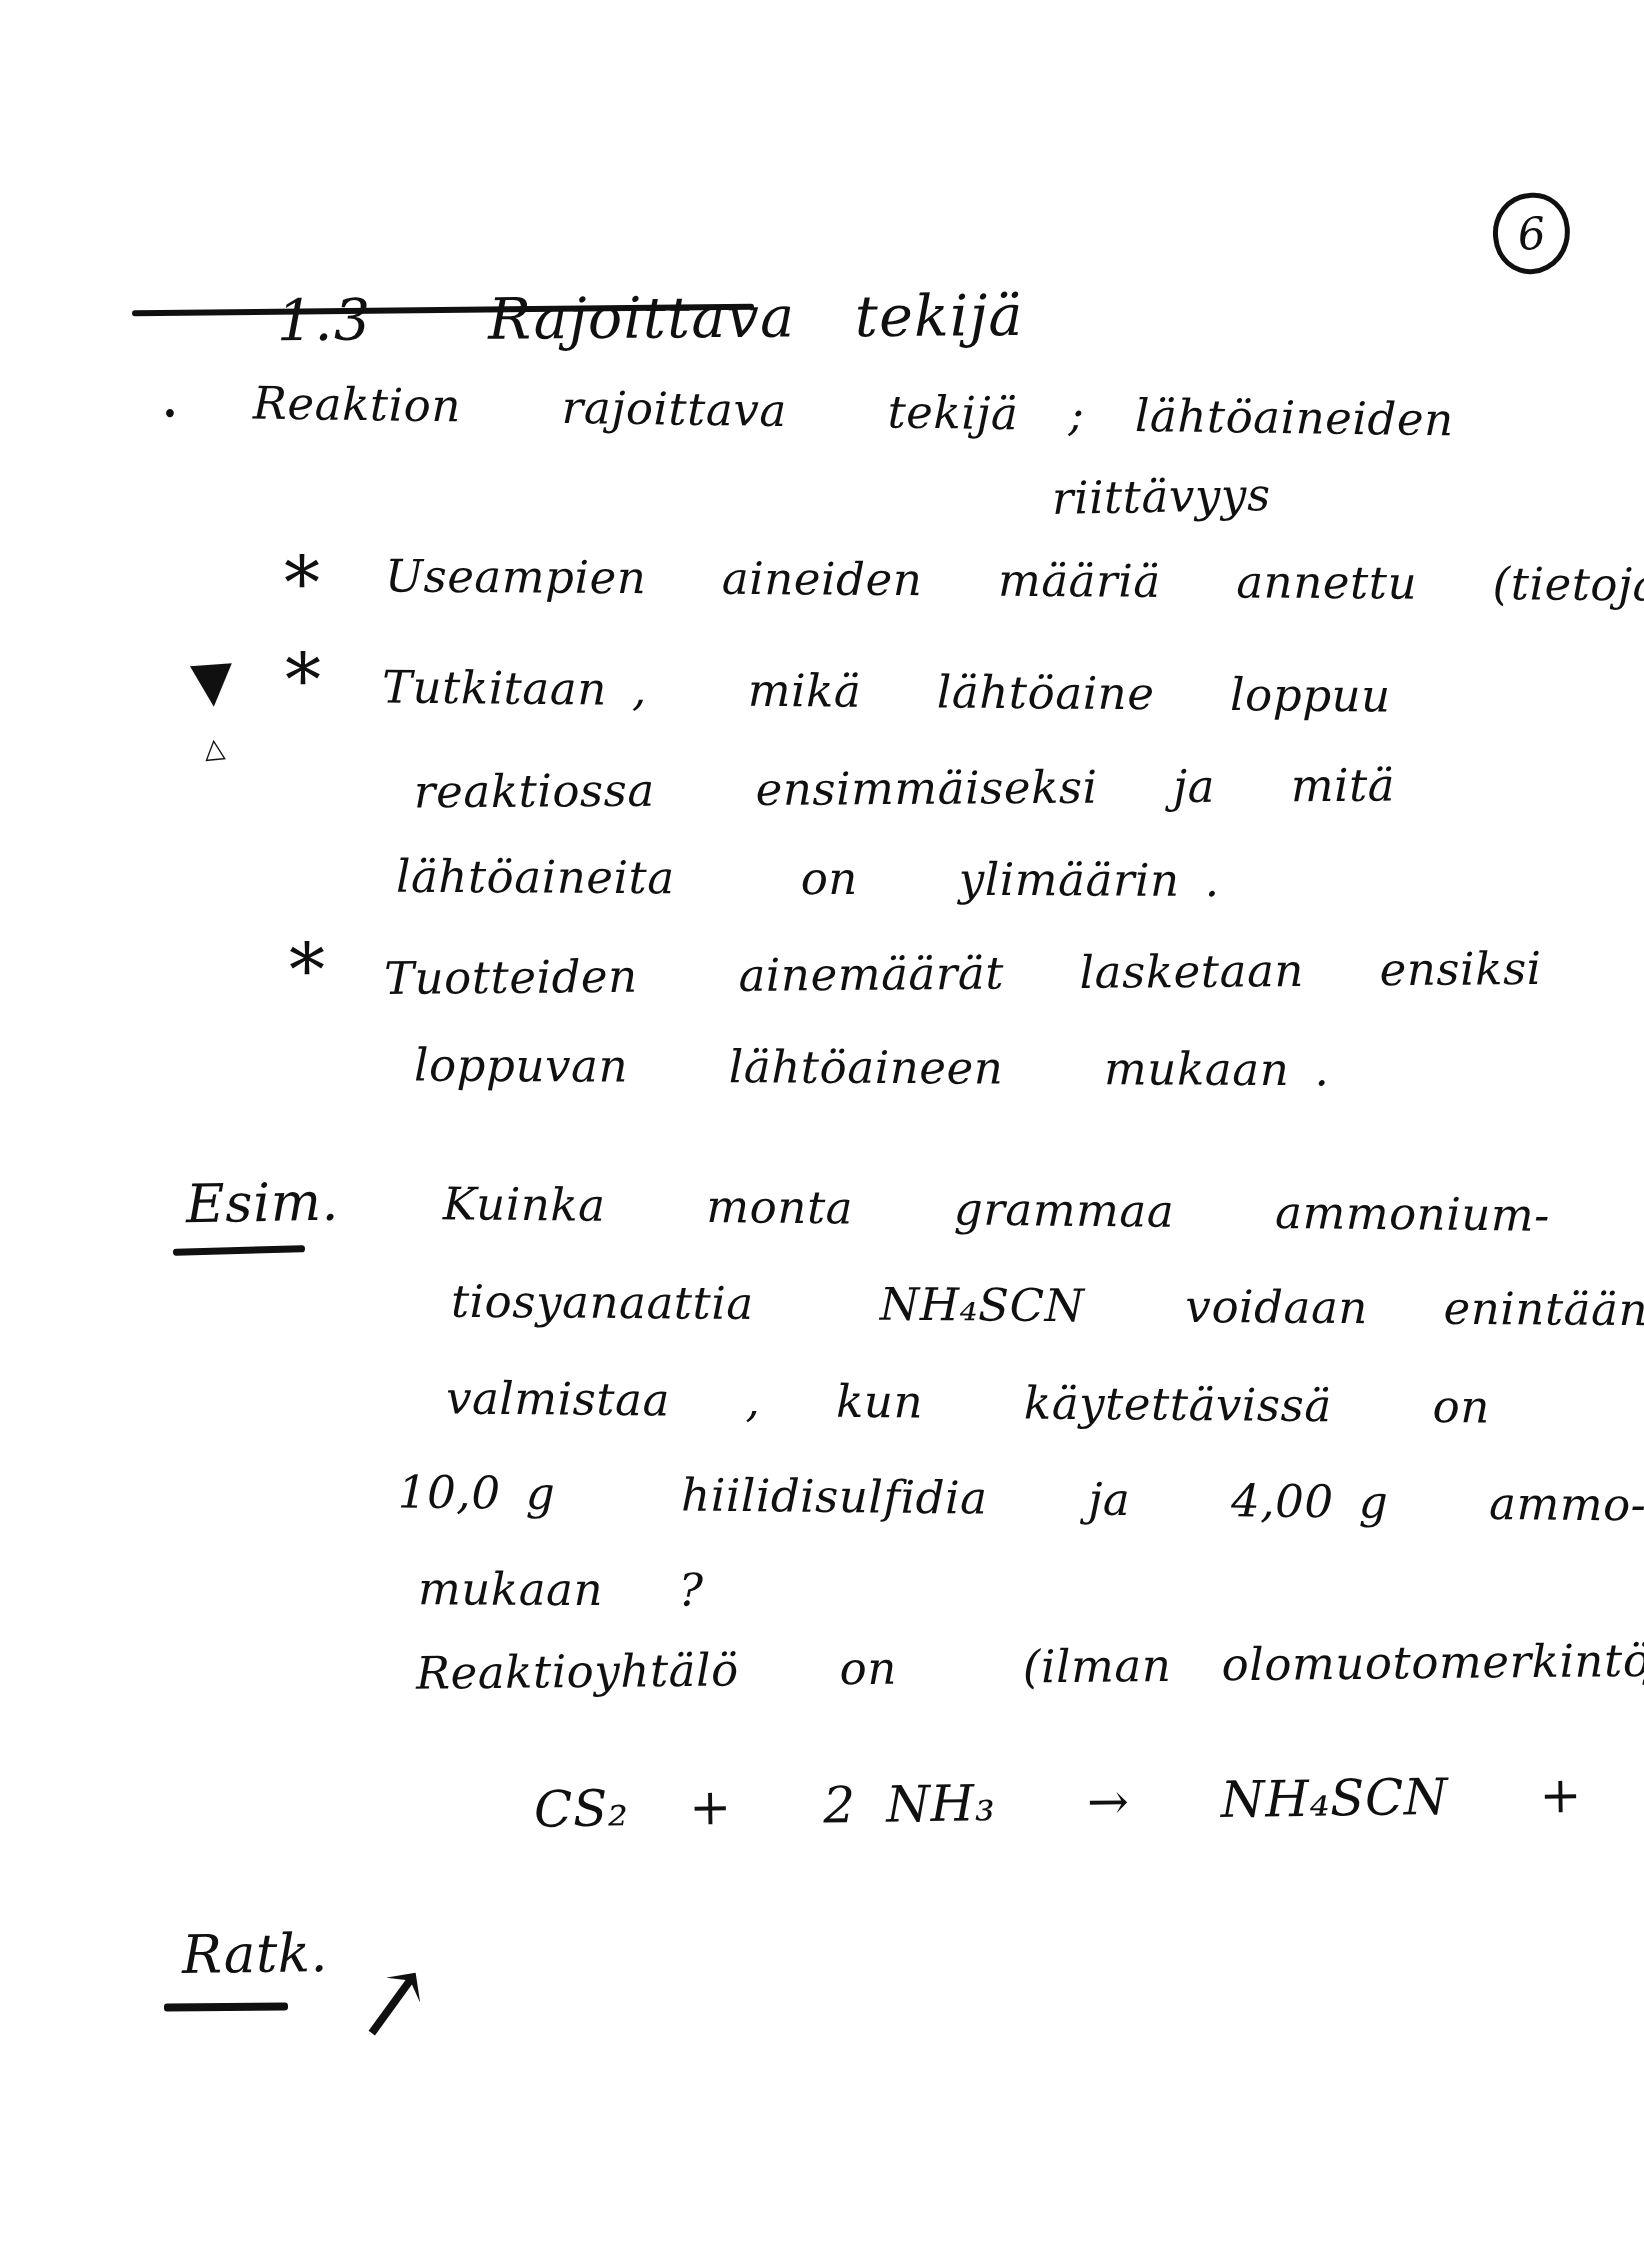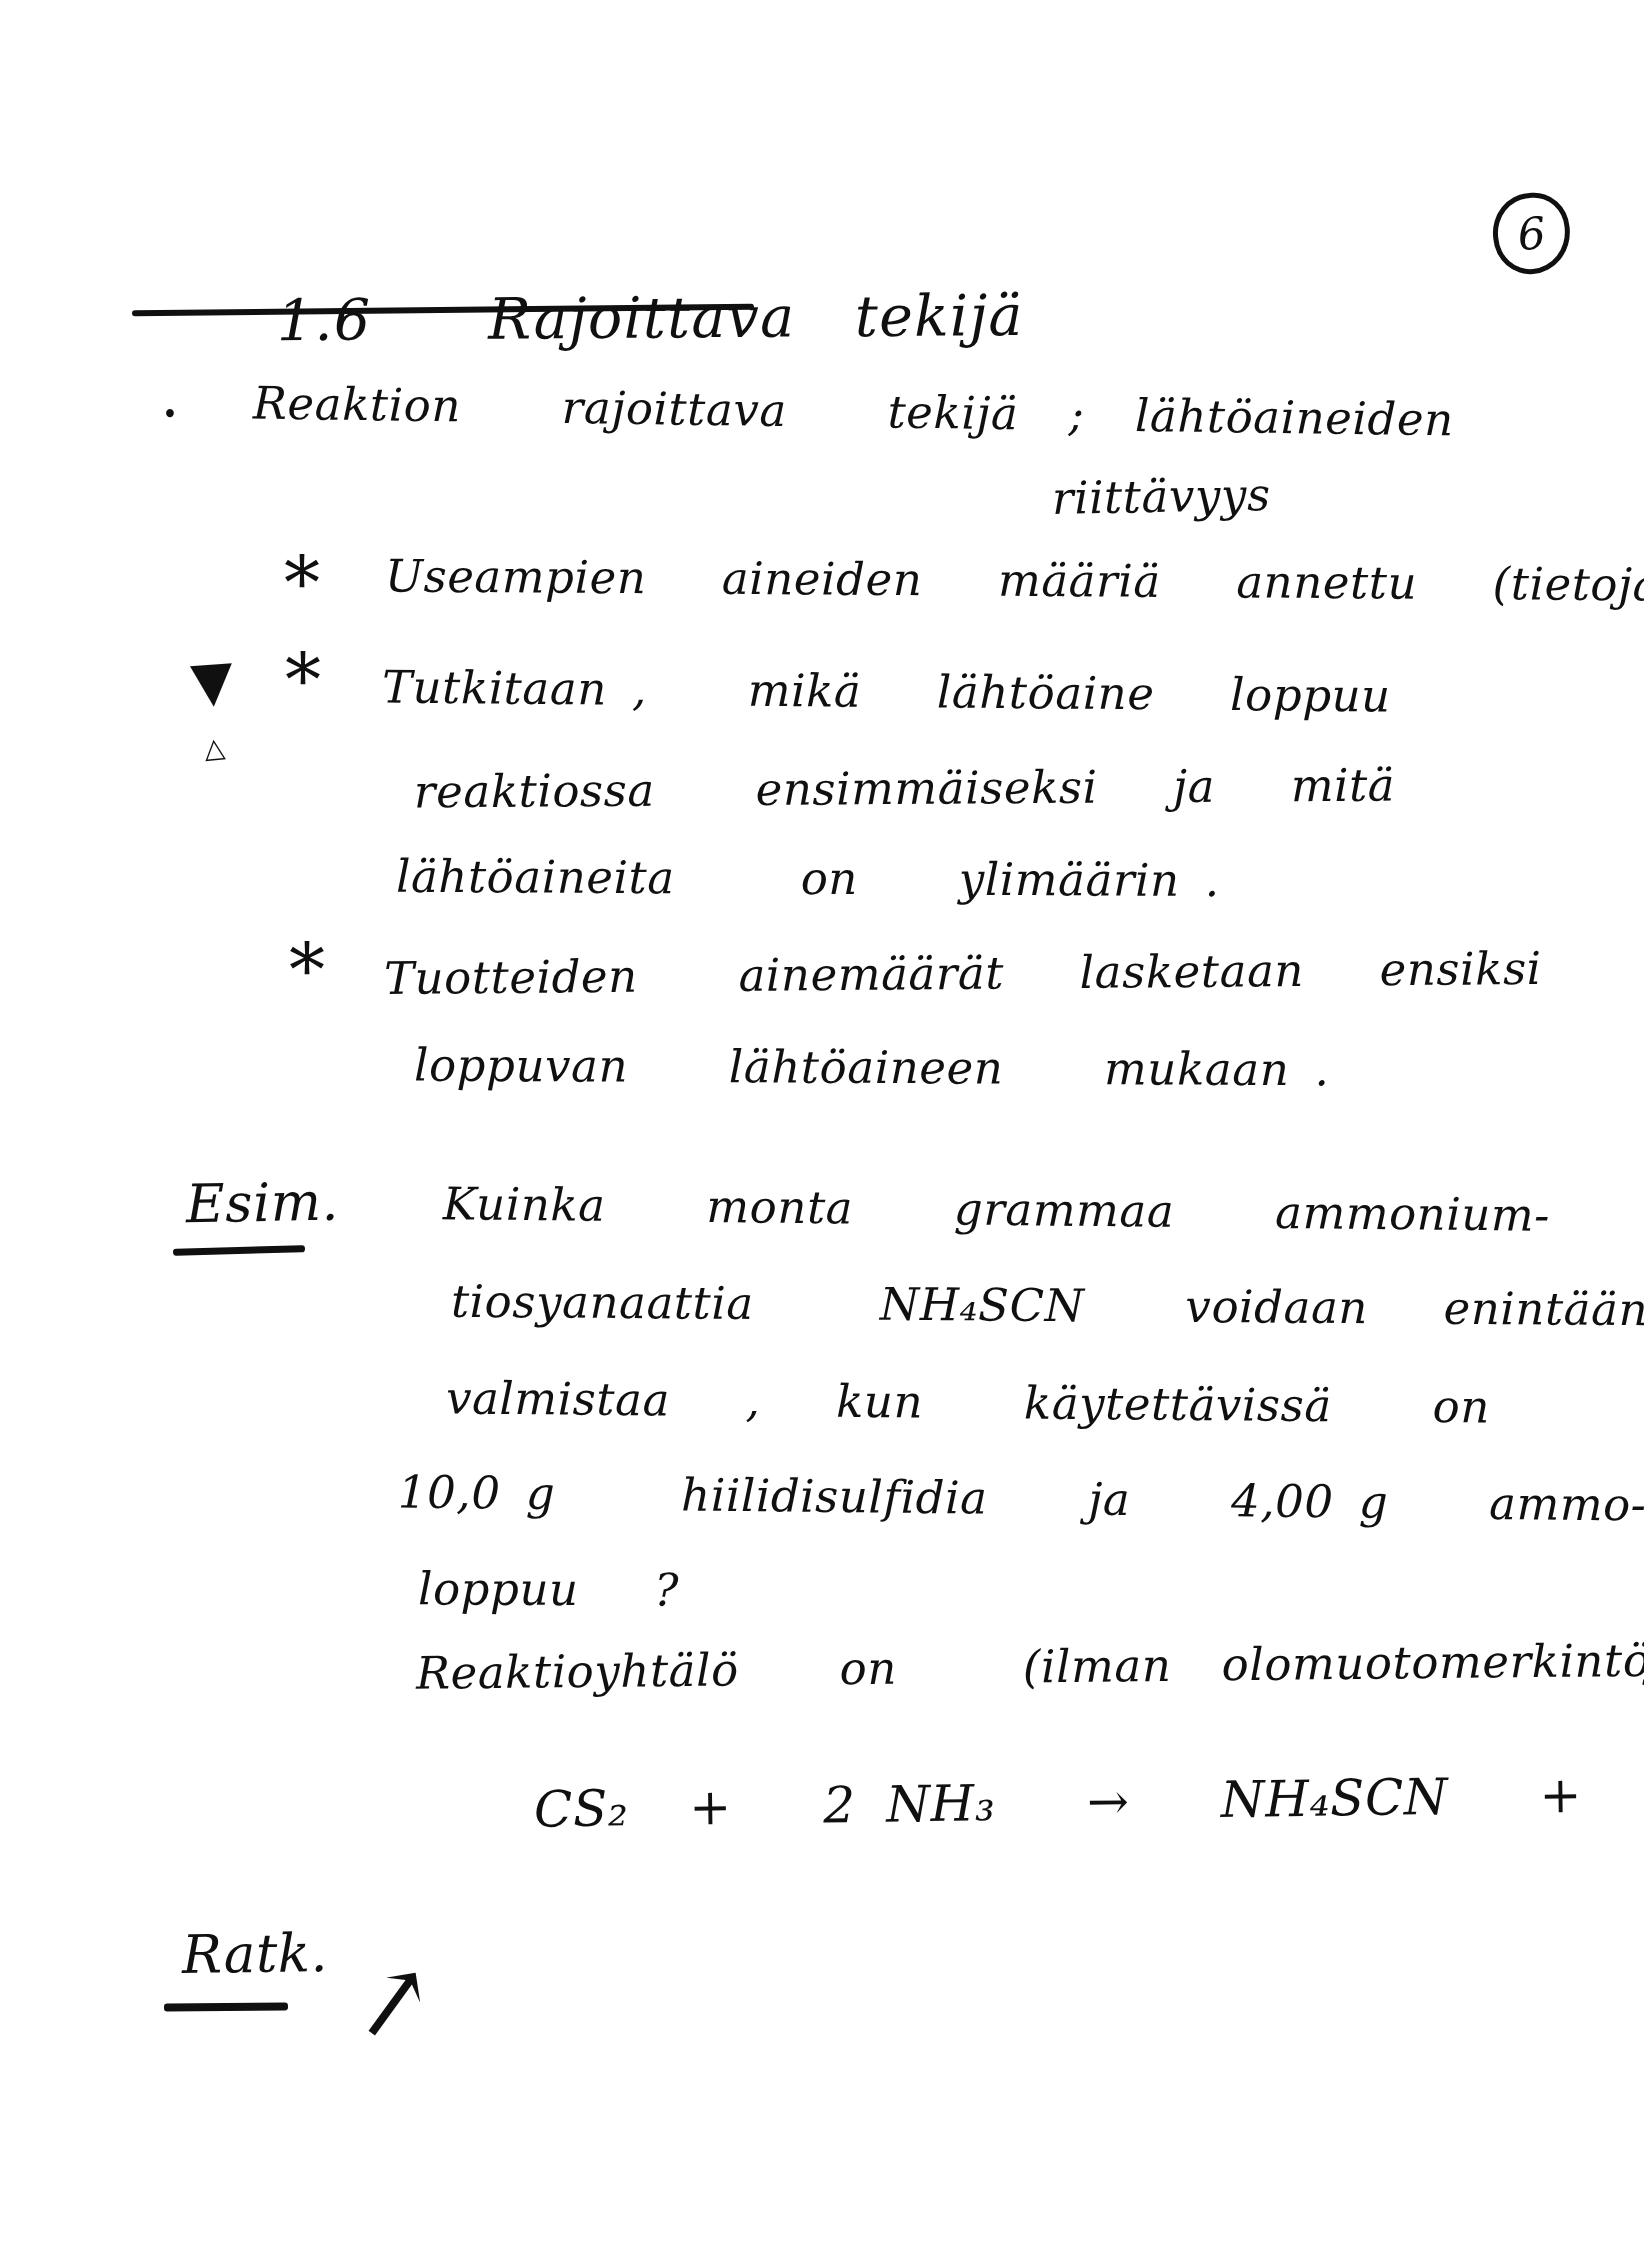--- a/index.html
+++ b/index.html
@@ -79,21 +79,21 @@
 </head>
 <body>
 
 <div class="page">
 
   <div class="badge">
     <span>6</span>
   </div>
 
   <div class="hw title-text" style="left:158px; top:224px; transform:rotate(-0.4deg);">
-    <span>1.6</span><span>  </span><span>Rajoittava  tekijä</span>
+    <span>1.3</span><span>  </span><span>Rajoittava  tekijä</span>
   </div>
   <div class="rule" style="left:132px; top:307px; width:622px; height:6.4px; transform:rotate(-0.6deg);"></div>
 
   <span class="bullet-dot" style="left:162px; top:401px;">•</span>
   <div class="hw" style="left:253px; top:387px; transform:rotate(0.8deg);">Reaktion    rajoittava    tekijä  ;  lähtöaineiden</div>
   <div class="hw" style="left:1052px; top:472px; transform:rotate(-1deg);">riittävyys</div>
 
   <span class="star" style="left:284px; top:562px;">*</span>
   <div class="hw" style="left:385px; top:556px; transform:rotate(0.4deg);">Useampien   aineiden   määriä   annettu   (tietoja)</div>
 
@@ -109,21 +109,21 @@
   <div class="hw" style="left:384px; top:949px; transform:rotate(-0.5deg);">Tuotteiden    ainemäärät   lasketaan   ensiksi</div>
   <div class="hw" style="left:414px; top:1043px; transform:rotate(0.3deg);">loppuvan    lähtöaineen    mukaan .</div>
 
   <div class="hw label-big" style="left:186px; top:1174px; transform:rotate(-1deg);">Esim.</div>
   <div class="rule" style="left:173px; top:1247px; width:132px; height:7px; transform:rotate(-1.5deg);"></div>
 
   <div class="hw" style="left:443px; top:1185px; transform:rotate(0.6deg);">Kuinka    monta    grammaa    ammonium-</div>
   <div class="hw" style="left:451px; top:1281px; transform:rotate(0.4deg);">tiosyanaattia     NH₄SCN    voidaan   enintään</div>
   <div class="hw" style="left:446px; top:1378px; transform:rotate(0.5deg);">valmistaa   ,   kun    käytettävissä    on</div>
   <div class="hw" style="left:398px; top:1474px; transform:rotate(0.6deg);">10,0 g     hiilidisulfidia    ja    4,00 g    ammo-</div>
-  <div class="hw" style="left:418px; top:1565px; transform:rotate(0.3deg);">loppuu   ?</div>
+  <div class="hw" style="left:418px; top:1565px; transform:rotate(0.3deg);">mukaan   ?</div>
 
   <div class="hw" style="left:416px; top:1642px; transform:rotate(-0.6deg);">Reaktioyhtälö    on     (ilman  olomuotomerkintöjä)</div>
   <div class="hw eq" style="left:534px; top:1774px; transform:rotate(-0.8deg);">CS₂  +   2 NH₃   →   NH₄SCN   +   H₂S</div>
 
   <div class="hw label-big" style="left:182px; top:1925px; transform:rotate(-0.8deg);">Ratk.</div>
   <div class="rule" style="left:164px; top:2003px; width:124px; height:7.7px; transform:rotate(-0.5deg);"></div>
   <span class="arrow-up" style="left:351px; top:1952px;">↗</span>
 
 </div>
 

